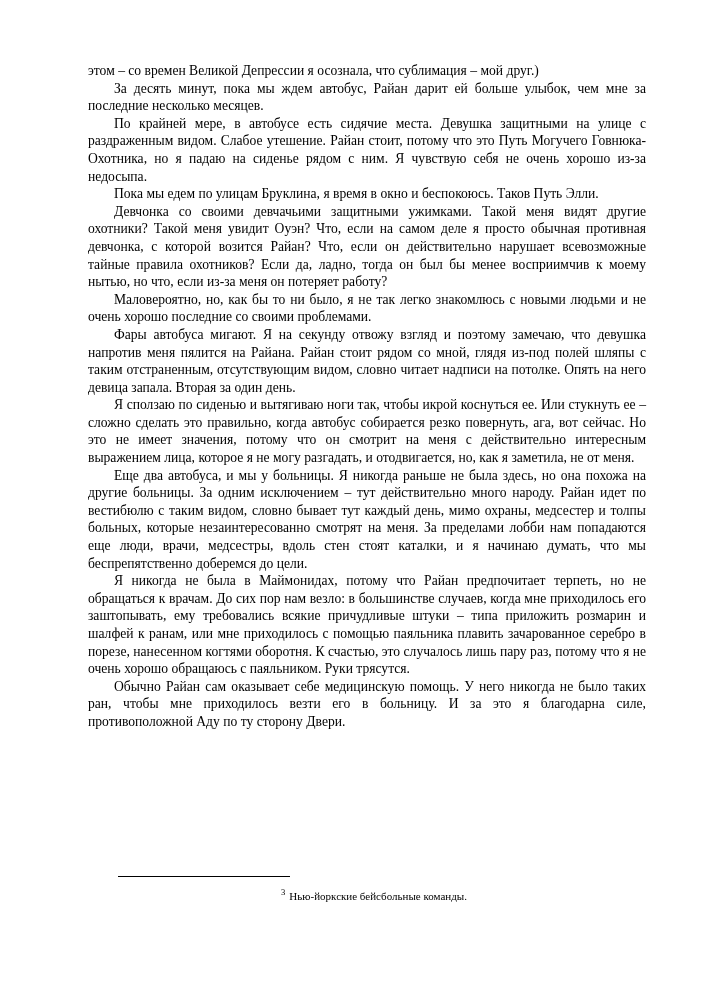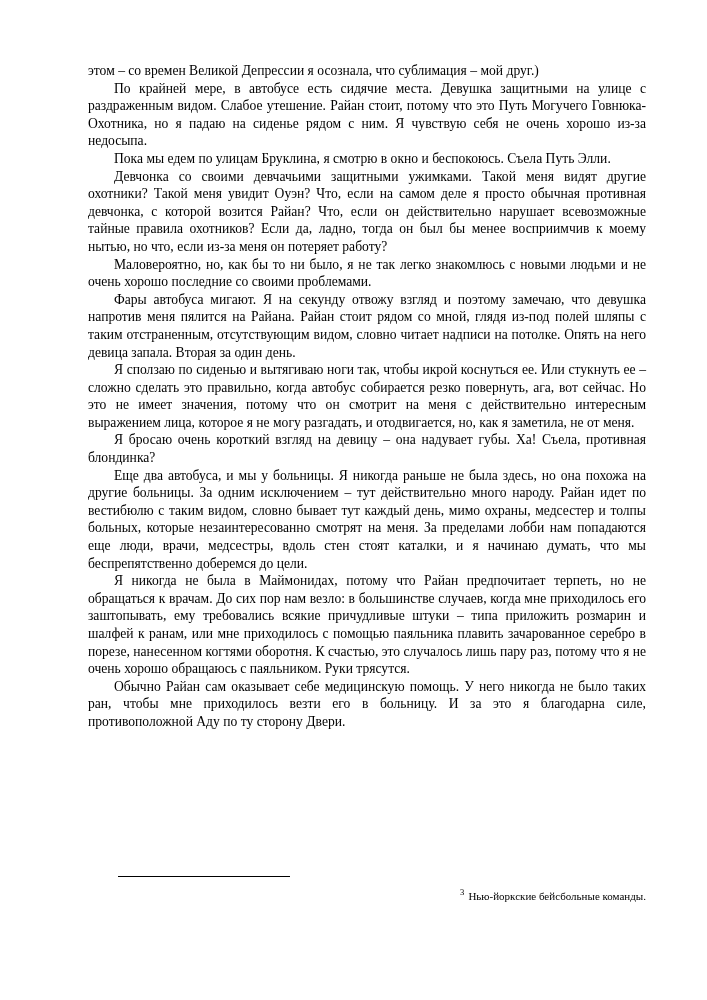--- a/index.html
+++ b/index.html
@@ -64,48 +64,48 @@
     border: 0;
     border-top: 1.3px solid #000000;
     margin: 0 0 0 30px;
     padding: 0;
   }
 
   .footnote-item {
     margin: 12px 0 0 14px;
     font-size: 11px;
     line-height: 14px;
-    text-align: right;
+    text-align: center;
     text-indent: 0;
   }
 
   .footnote-num {
     font-size: 8.6px;
     vertical-align: super;
     line-height: 0;
     padding-right: 4px;
   }
 </style>
 </head>
 <body>
 
 <div class="page">
 
   <div class="text-column">
 
     <p class="para no-indent">этом – со времен Великой Депрессии я осознала, что сублимация – мой друг.)</p>
 
 
+    <p class="para">За десять минут, пока мы ждем автобус, Райан дарит ей больше улыбок, чем мне за последние несколько месяцев.</p>
     <p class="para">По крайней мере, в автобусе есть сидячие места. Девушка защитными на улице с раздраженным видом. Слабое утешение. Райан стоит, потому что это Путь Могучего Говнюка-Охотника, но я падаю на сиденье рядом с ним. Я чувствую себя не очень хорошо из-за недосыпа.</p>
-    <p class="para">Пока мы едем по улицам Бруклина, я смотрю в окно и беспокоюсь. Съела Путь Элли.</p>
+    <p class="para">Пока мы едем по улицам Бруклина, я время в окно и беспокоюсь. Таков Путь Элли.</p>
     <p class="para">Девчонка со своими девчачьими защитными ужимками. Такой меня видят другие охотники? Такой меня увидит Оуэн? Что, если на самом деле я просто обычная противная девчонка, с которой возится Райан? Что, если он действительно нарушает всевозможные тайные правила охотников? Если да, ладно, тогда он был бы менее восприимчив к моему нытью, но что, если из-за меня он потеряет работу?</p>
     <p class="para">Маловероятно, но, как бы то ни было, я не так легко знакомлюсь с новыми людьми и не очень хорошо последние со своими проблемами.</p>
     <p class="para">Фары автобуса мигают. Я на секунду отвожу взгляд и поэтому замечаю, что девушка напротив меня пялится на Райана. Райан стоит рядом со мной, глядя из-под полей шляпы с таким отстраненным, отсутствующим видом, словно читает надписи на потолке. Опять на него девица запала. Вторая за один день.</p>
     <p class="para">Я сползаю по сиденью и вытягиваю ноги так, чтобы икрой коснуться ее. Или стукнуть ее – сложно сделать это правильно, когда автобус собирается резко повернуть, ага, вот сейчас. Но это не имеет значения, потому что он смотрит на меня с действительно интересным выражением лица, которое я не могу разгадать, и отодвигается, но, как я заметила, не от меня.</p>
-    <p class="para">Я бросаю очень короткий взгляд на девицу – она надувает губы. Ха! Съела, противная блондинка?</p>
     <p class="para">Еще два автобуса, и мы у больницы. Я никогда раньше не была здесь, но она похожа на другие больницы. За одним исключением – тут действительно много народу. Райан идет по вестибюлю с таким видом, словно бывает тут каждый день, мимо охраны, медсестер и толпы больных, которые незаинтересованно смотрят на меня. За пределами лобби нам попадаются еще люди, врачи, медсестры, вдоль стен стоят каталки, и я начинаю думать, что мы беспрепятственно доберемся до цели.</p>
     <p class="para">Я никогда не была в Маймонидах, потому что Райан предпочитает терпеть, но не обращаться к врачам. До сих пор нам везло: в большинстве случаев, когда мне приходилось его заштопывать, ему требовались всякие причудливые штуки – типа приложить розмарин и шалфей к ранам, или мне приходилось с помощью паяльника плавить зачарованное серебро в порезе, нанесенном когтями оборотня. К счастью, это случалось лишь пару раз, потому что я не очень хорошо обращаюсь с паяльником. Руки трясутся.</p>
     <p class="para">Обычно Райан сам оказывает себе медицинскую помощь. У него никогда не было таких ран, чтобы мне приходилось везти его в больницу. И за это я благодарна силе, противоположной Аду по ту сторону Двери.</p>
 
   </div>
 
   <div class="footnote-block">
     <hr class="footnote-rule">
     <p class="footnote-item"><span class="footnote-num">3</span><span>Нью-йоркские бейсбольные команды.</span></p>
   </div>

